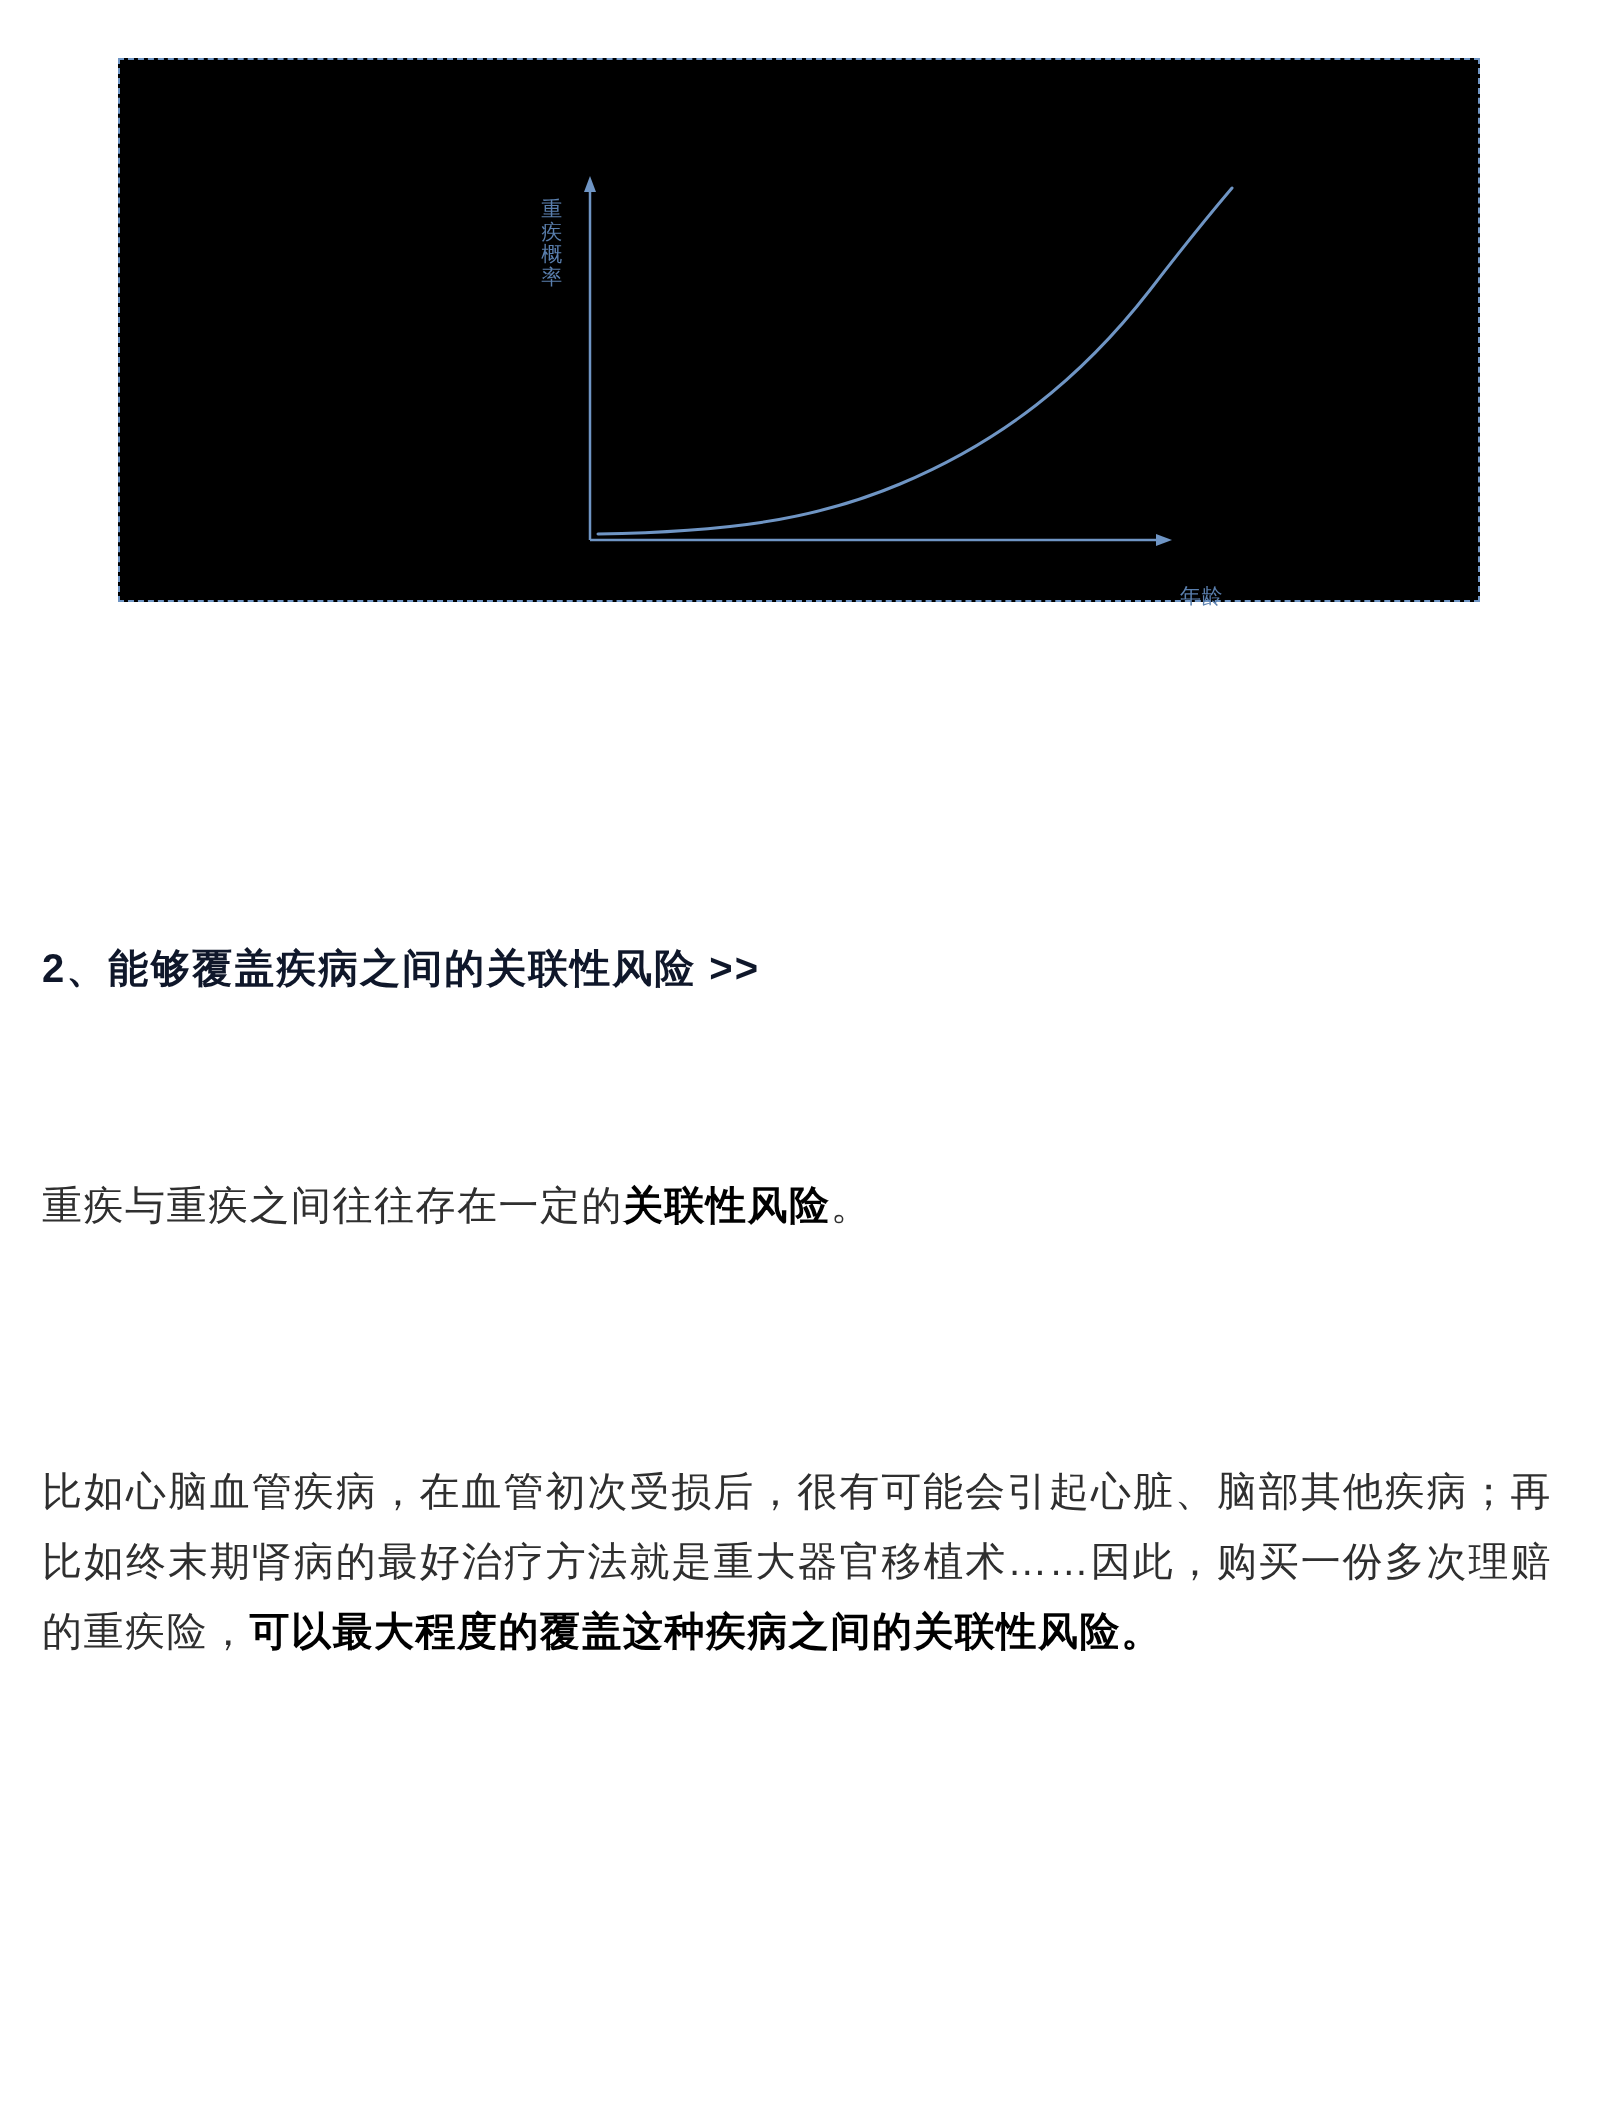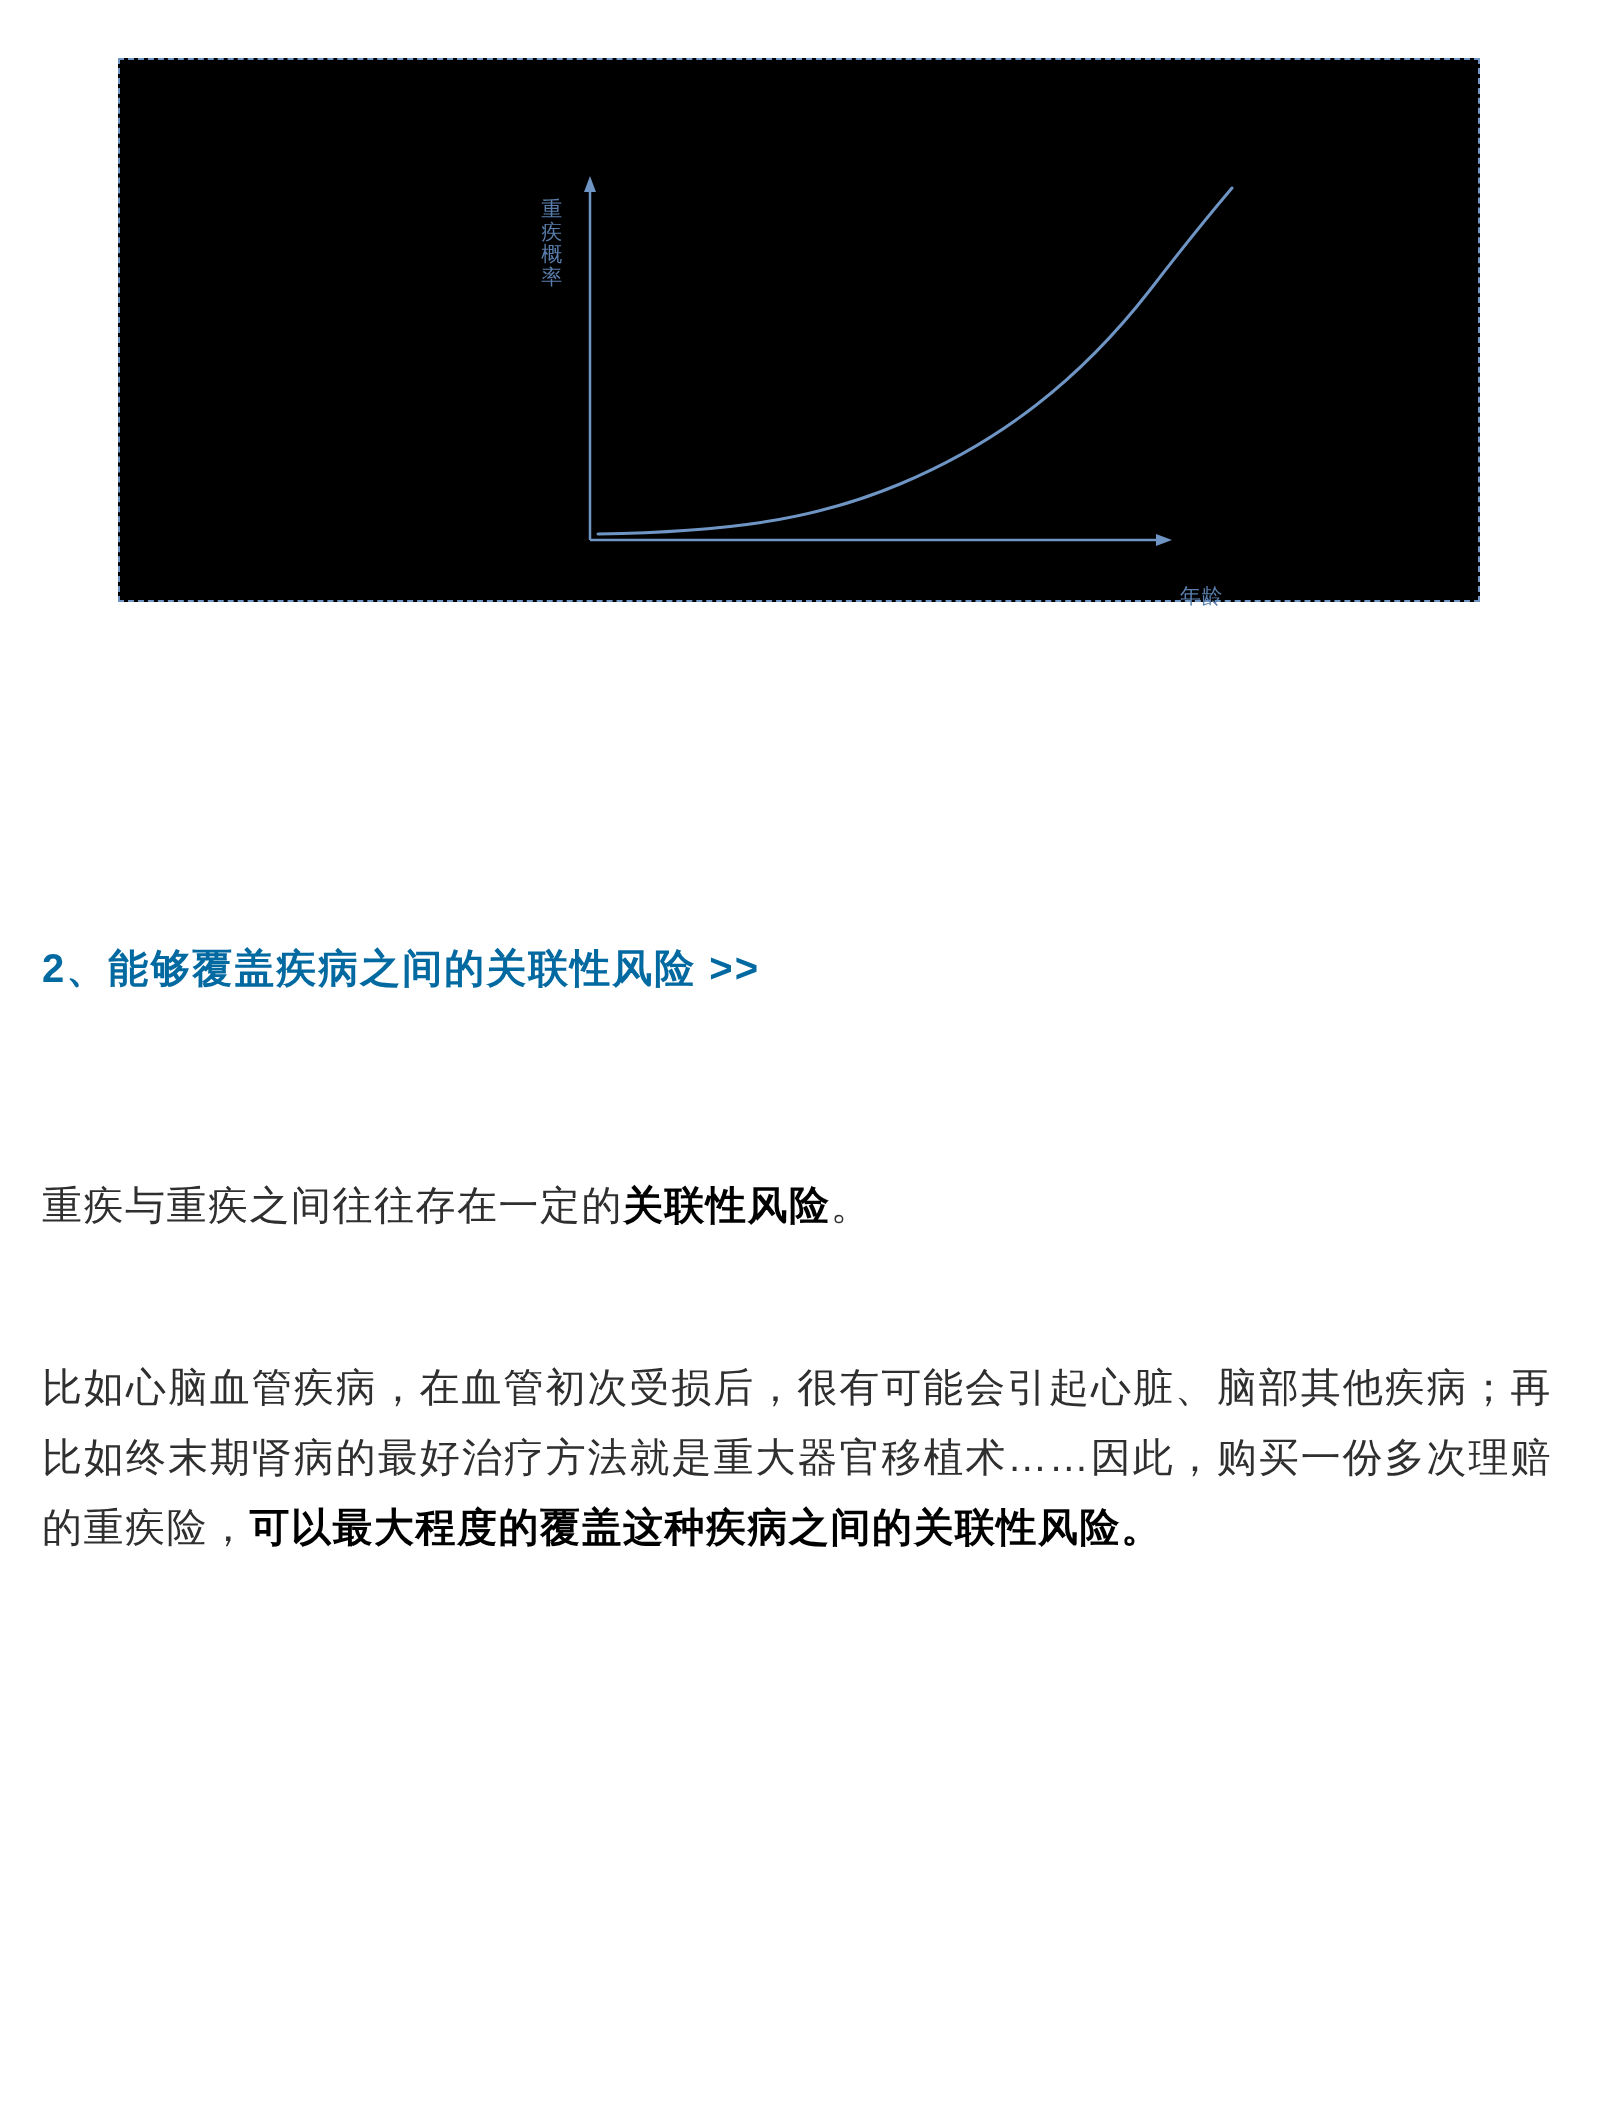--- a/index.html
+++ b/index.html
@@ -58,38 +58,38 @@
   }
 
   
   .section-heading {
     position: absolute;
     left: 42px;
     top: 940px;
     width: 1520px;
     font-size: 40px;
     font-weight: bold;
-    color: #0369a1;
+    color: #0f172a;
     letter-spacing: 2px;
     line-height: 1.4;
   }
 
   
   .para {
     position: absolute;
     left: 42px;
     width: 1510px;
     font-size: 40px;
     line-height: 1.75;
     color: #2f2f2f;
     letter-spacing: 1.5px;
     text-align: justify;
   }
   .para-1 { top: 1170px; }
-  .para-2 { top: 1352px; }
+  .para-2 { top: 1456px; }
 
   .hl {
     color: #000000;
     font-weight: bold;
   }
 </style>
 </head>
 <body>
 
 <div class="chart-card">

